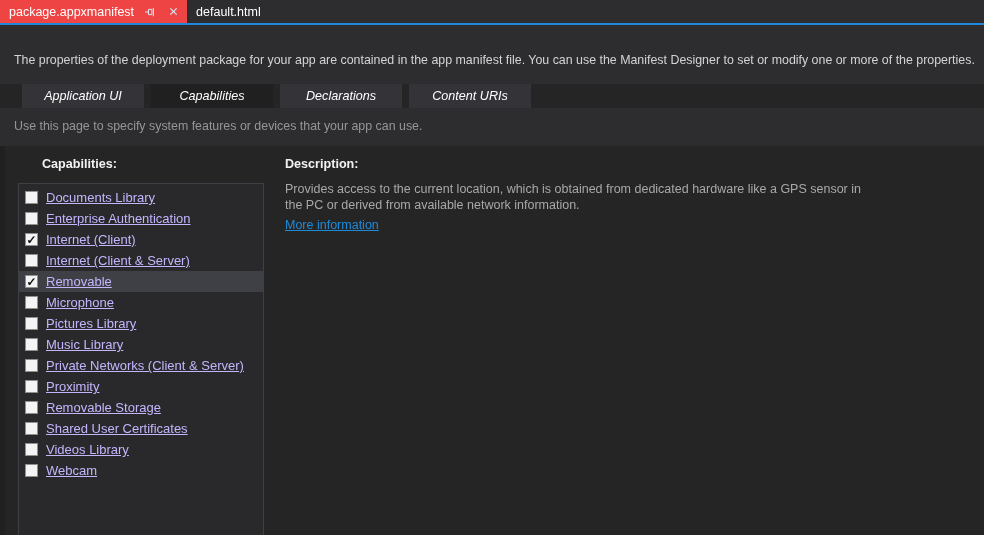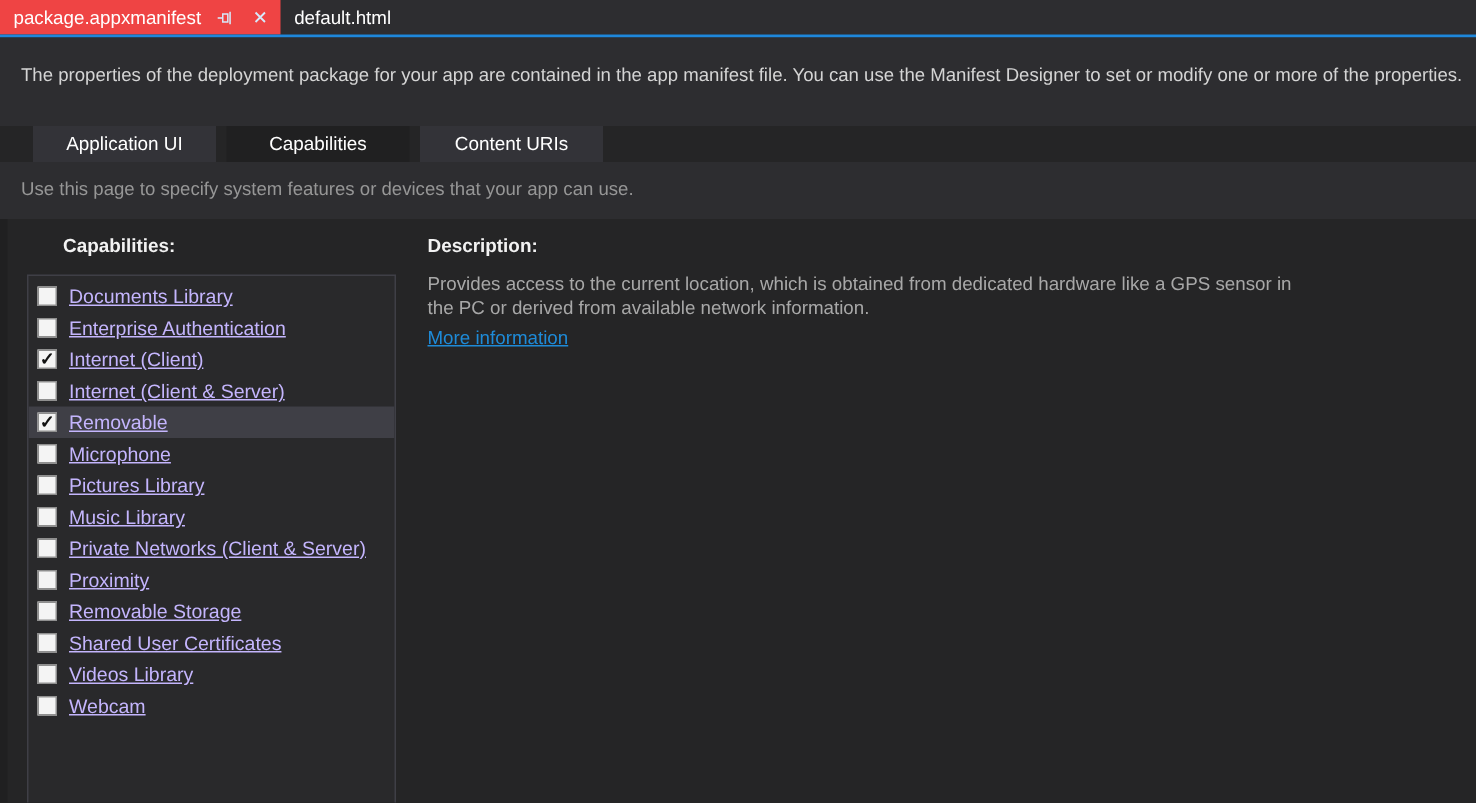--- a/index.html
+++ b/index.html
@@ -29,29 +29,29 @@
     position: absolute; top: 23px; left: 0; right: 0; height: 2px;
     background: #1e87db;
   }
 
   
   .intro-band {
     position: absolute; top: 25px; left: 0; right: 0; height: 59px;
     background: #2d2d30;
   }
   .intro-band .intro-text {
-    position: absolute; left: 14px; top: 18px;
+    position: absolute; left: 14px; top: 28px;
     font-size: 12.4px; color: #d4d4d4; white-space: nowrap;
   }
 
   
   .designer-tabstrip {
     position: absolute; top: 84px; left: 0; right: 0; height: 24px;
     background: #252526;
-    display: flex; align-items: stretch; padding-left: 22px;
+    display: flex; align-items: stretch; padding-left: 22px; font-style: italic;
   }
   .designer-tab {
     width: 122px; margin-right: 7px;
     display: flex; align-items: center; justify-content: center;
     background: #333338; color: #ffffff; font-size: 12.6px;
     cursor: default; white-space: nowrap;
   }
   .designer-tab.active { background: #202021; }
 
   
@@ -144,20 +144,23 @@
 </div>
 
 <div class="designer-tabstrip">
   <div class="designer-tab">
     <span>Application UI</span>
   </div>
   <div class="designer-tab active">
     <span>Capabilities</span>
   </div>
   <div class="designer-tab">
+    <span>Declarations</span>
+  </div>
+  <div class="designer-tab">
     <span>Content URIs</span>
   </div>
 </div>
 
 <div class="hint-band">
   <div class="hint-text">Use this page to specify system features or devices that your app can use.</div>
 </div>
 
 <div class="content">
   <div class="left-gutter"></div>

